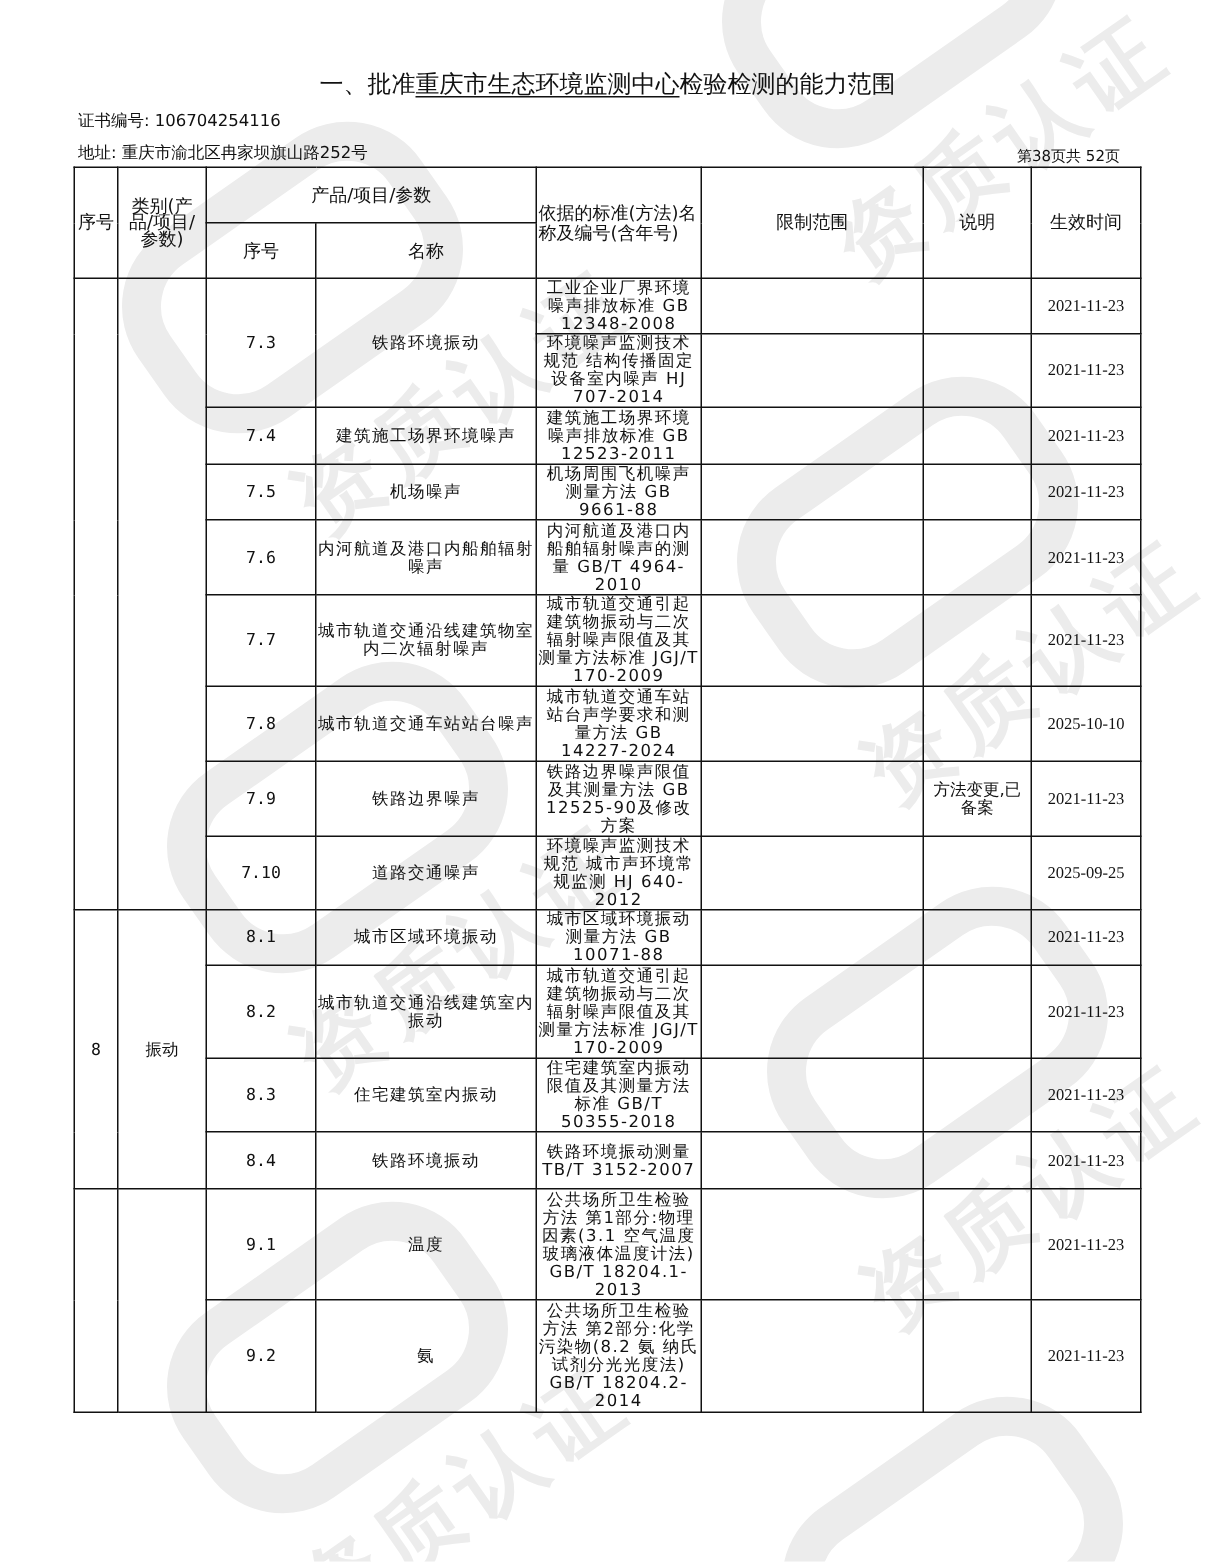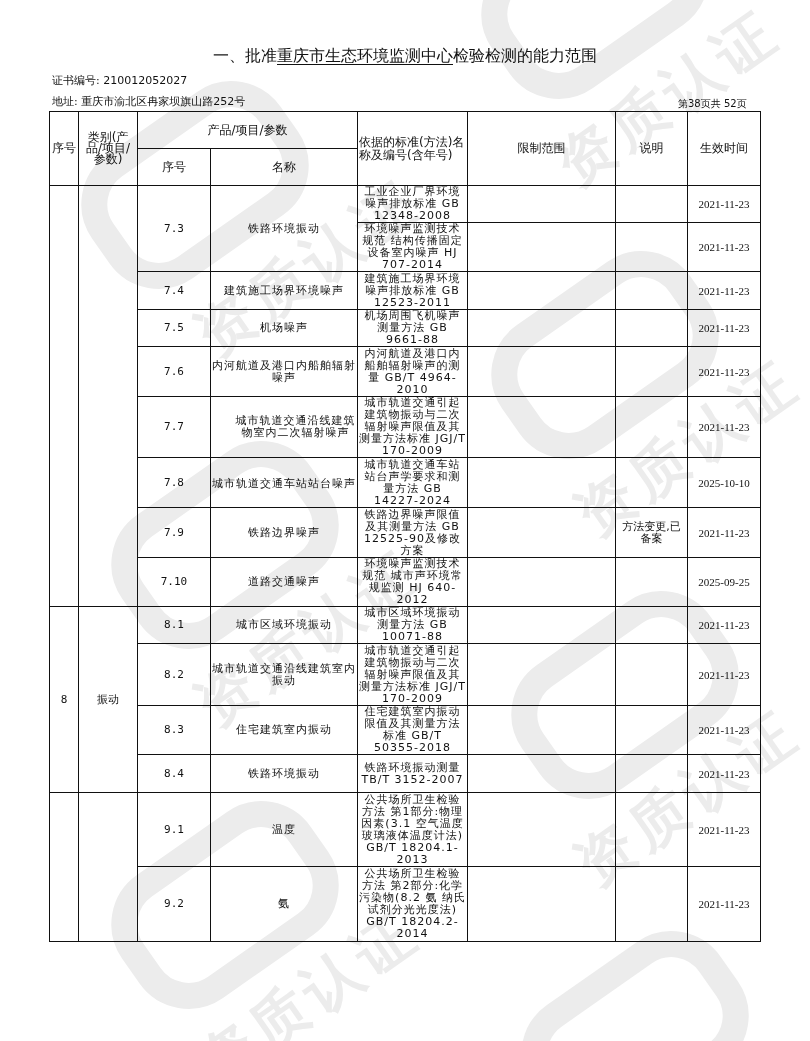--- a/index.html
+++ b/index.html
@@ -37,21 +37,21 @@
 <div class="wm wm-text" style="left:560px;top:760px;">资质认证</div>
 <div class="wm wm-logo" style="left:110px;top:830px;"></div>
 <div class="wm wm-text" style="left:180px;top:960px;">资质认证</div>
 <div class="wm wm-logo" style="left:520px;top:960px;"></div>
 
 <div class="title">
   <span>一、批准</span><u>重庆市生态环境监测中心</u><span>检验检测的能力范围</span>
 </div>
 <div class="meta" style="left:52px;top:73px;">
   <span>证书编号:</span>
-  <span>210012052027</span>
+  <span>106704254116</span>
 </div>
 <div class="meta" style="left:52px;top:94px;">
   <span>地址:</span>
   <span>重庆市渝北区冉家坝旗山路252号</span>
 </div>
 <div class="meta" style="left:678px;top:97px;font-size:10px;">第38页共 52页</div>
 
 <table class="main" id="cap-table">
   <colgroup>
     <col style="width:29px">
@@ -114,21 +114,21 @@
       <tr style="height: 50px;">
         <td rowspan="1" class="num">7.6</td>
         <td rowspan="1" style="letter-spacing: 1px;">内河航道及港口内船舶辐射噪声</td>
         <td class="std">内河航道及港口内船舶辐射噪声的测量 GB/T 4964-2010</td>
         <td></td>
         <td></td>
         <td class="date">2021-11-23</td>
       </tr>
       <tr style="height: 61px;">
         <td rowspan="1" class="num">7.7</td>
-        <td rowspan="1" style="letter-spacing: 1px; padding-left: 24px;">城市轨道交通沿线建筑物室内二次辐射噪声</td>
+        <td rowspan="1" style="letter-spacing: 1px;">城市轨道交通沿线建筑物室内二次辐射噪声</td>
         <td class="std">城市轨道交通引起建筑物振动与二次辐射噪声限值及其测量方法标准 JGJ/T 170-2009</td>
         <td></td>
         <td></td>
         <td class="date">2021-11-23</td>
       </tr>
       <tr style="height: 50px;">
         <td rowspan="1" class="num">7.8</td>
         <td rowspan="1" style="letter-spacing: 1px; font-family: Liberation Serif, serif;">城市轨道交通车站站台噪声</td>
         <td class="std">城市轨道交通车站站台声学要求和测量方法 GB 14227-2024</td>
         <td></td>

